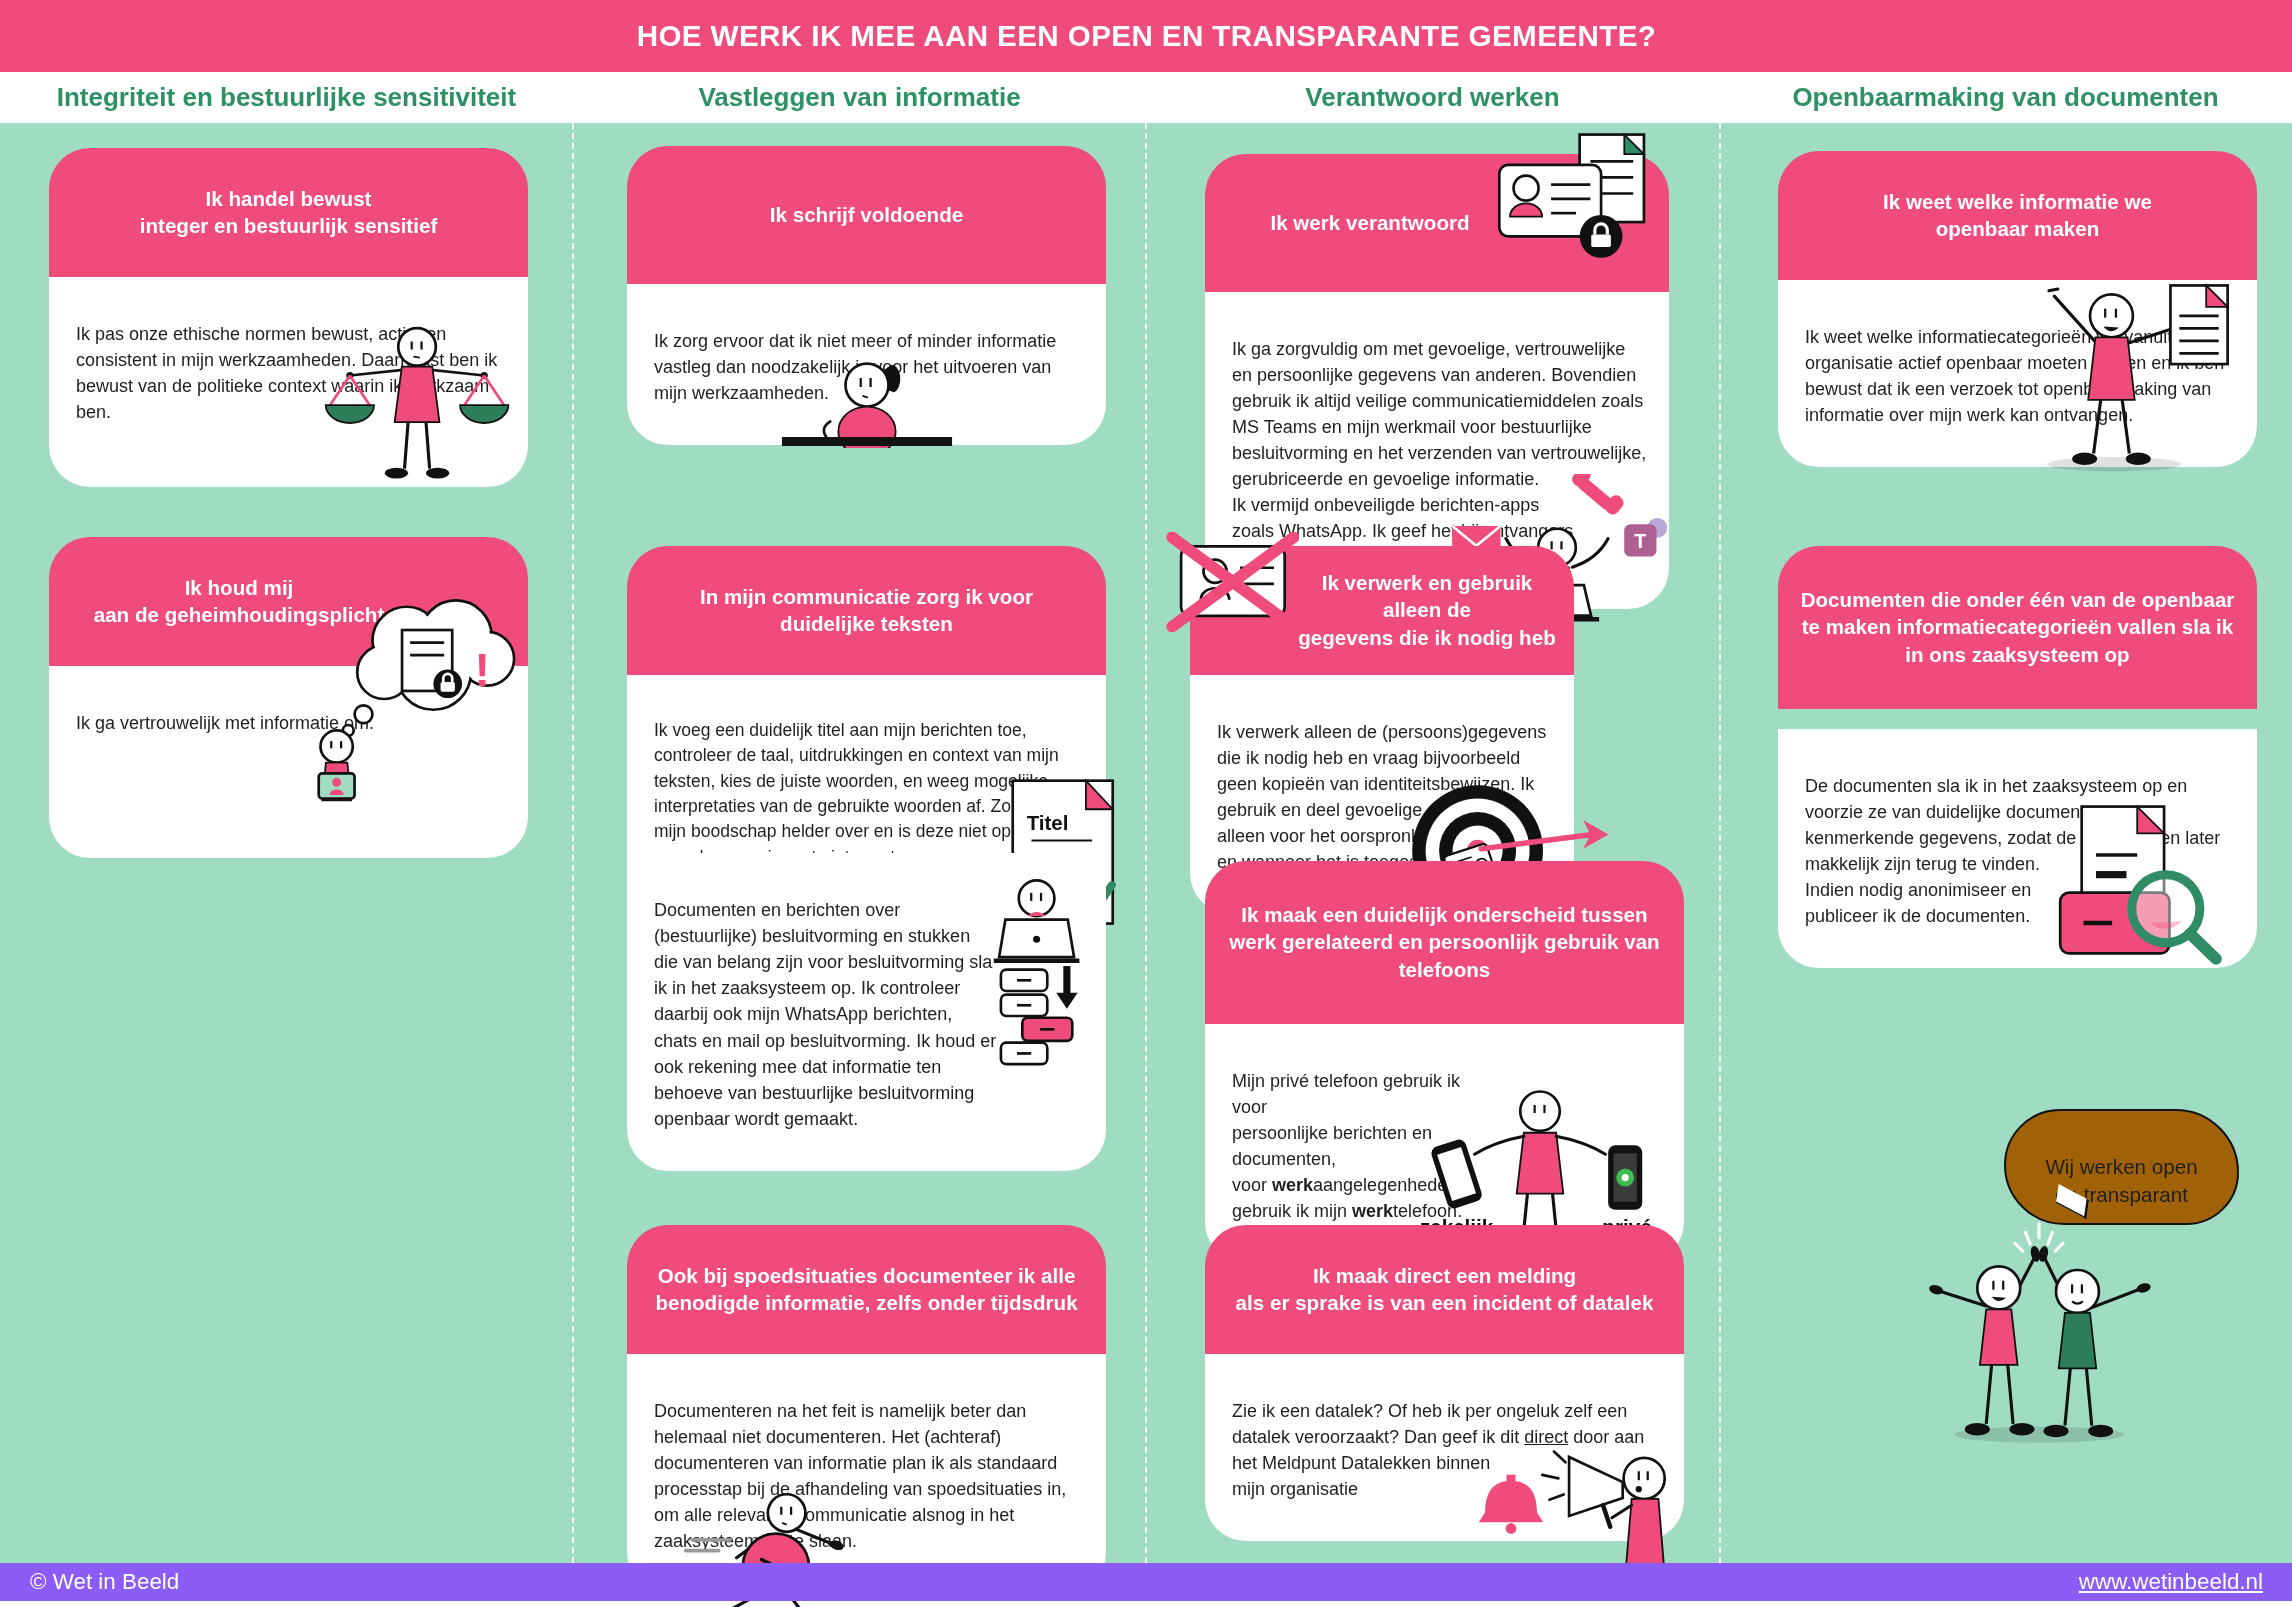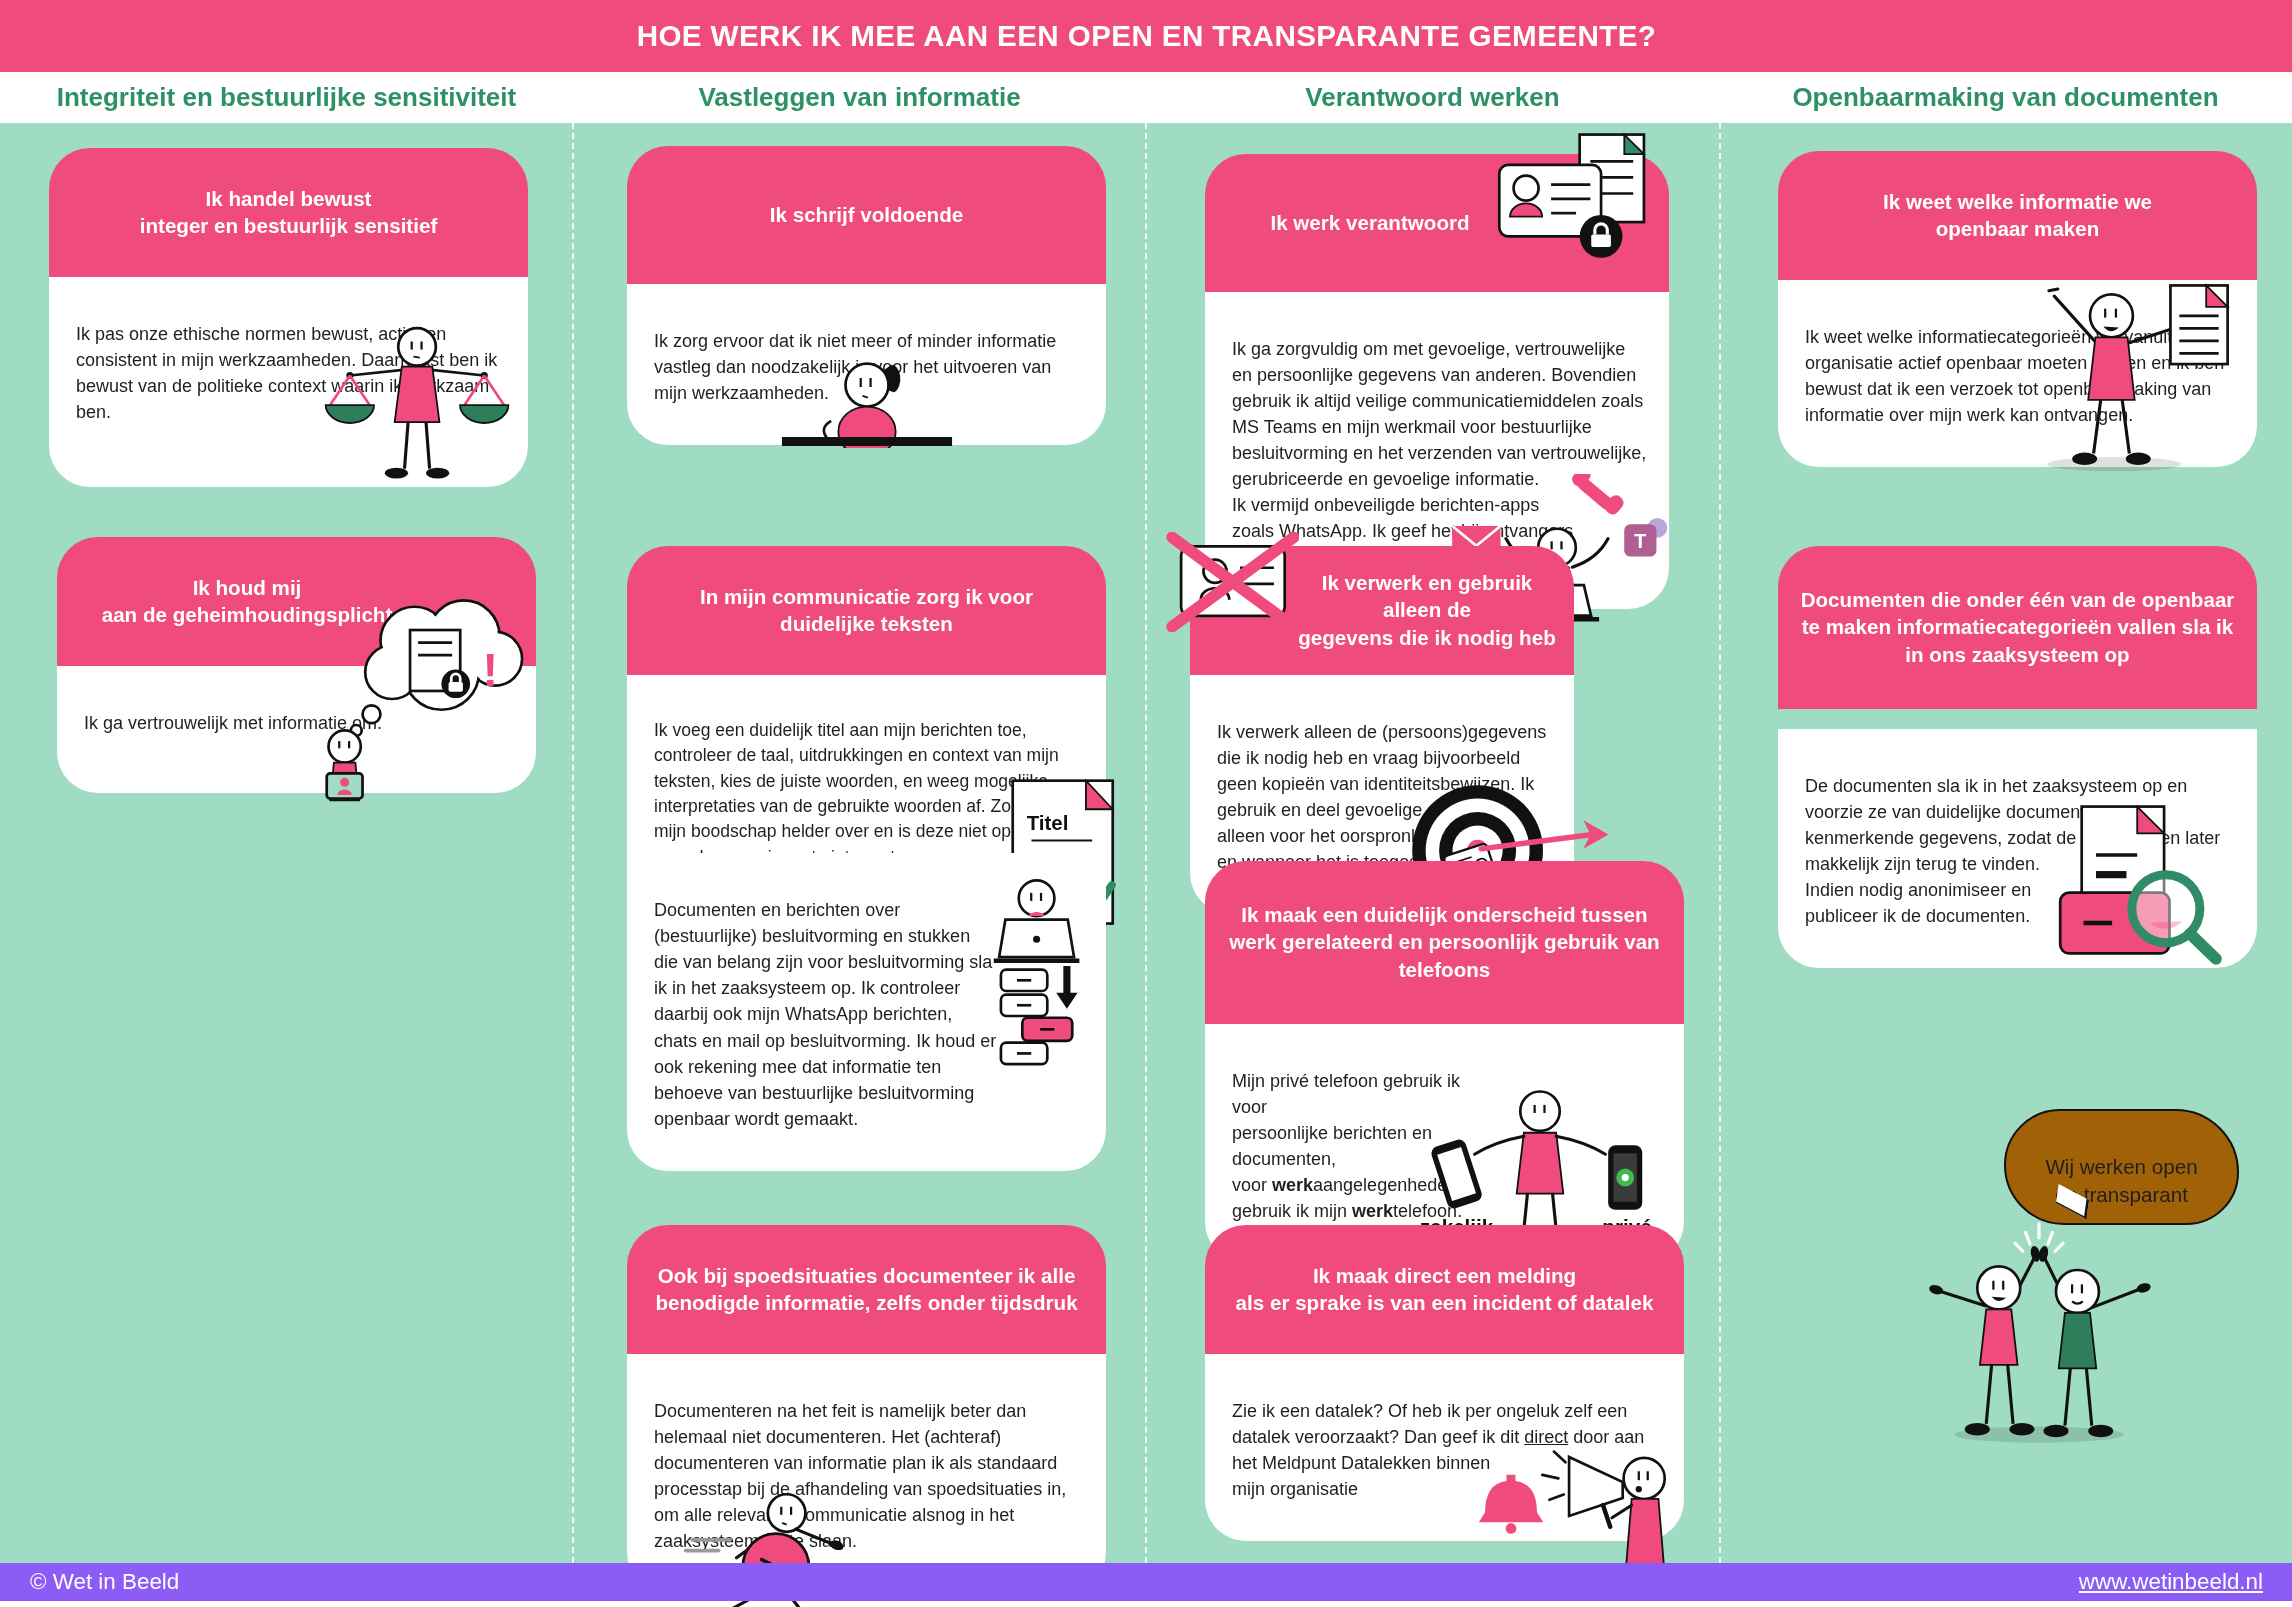--- a/index.html
+++ b/index.html
@@ -78,21 +78,21 @@
         <line x1="32" y1="62" x2="54" y2="95" stroke="#EF4B7D" stroke-width="3"></line>
         <path d="M5 95 A27 20 0 0 0 59 95 Z" fill="#2F7E5B" stroke="#111" stroke-width="2"></path>
         <circle cx="182" cy="62" r="4" fill="#111"></circle>
         <line x1="182" y1="62" x2="160" y2="95" stroke="#EF4B7D" stroke-width="3"></line>
         <line x1="182" y1="62" x2="204" y2="95" stroke="#EF4B7D" stroke-width="3"></line>
         <path d="M155 95 A27 20 0 0 0 209 95 Z" fill="#2F7E5B" stroke="#111" stroke-width="2"></path>
       </svg>
     </div>
   </div>
 
-  <div class="card" style="left:57px;top:537px;width:479px;height:256px;">
+  <div class="card" style="left:49px;top:537px;width:479px;height:321px;">
     <div class="chead">
       <div class="t" style="padding-right:99px;">Ik houd mij
 aan de geheimhoudingsplicht</div>
     </div>
     <div class="cbody">
       <span>Ik ga vertrouwelijk met informatie om.</span>
       <svg class="ill" style="right:5.4px;top:-79px;font-size:20px" width="224" height="233" viewBox="0 0 250 260">
         <g stroke="#111" stroke-width="3" fill="#fff">
           <circle cx="120" cy="60" r="38"></circle>
             <circle cx="175" cy="55" r="40"></circle>

